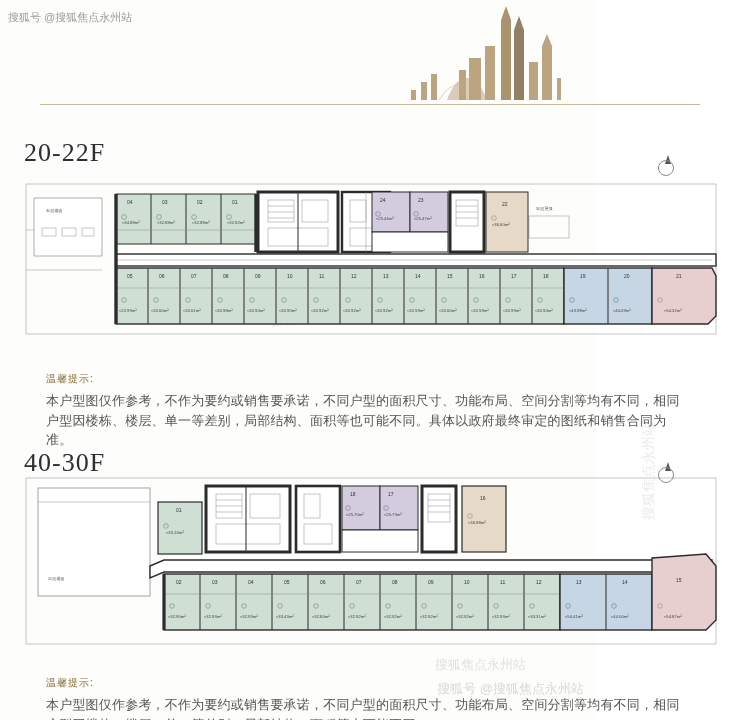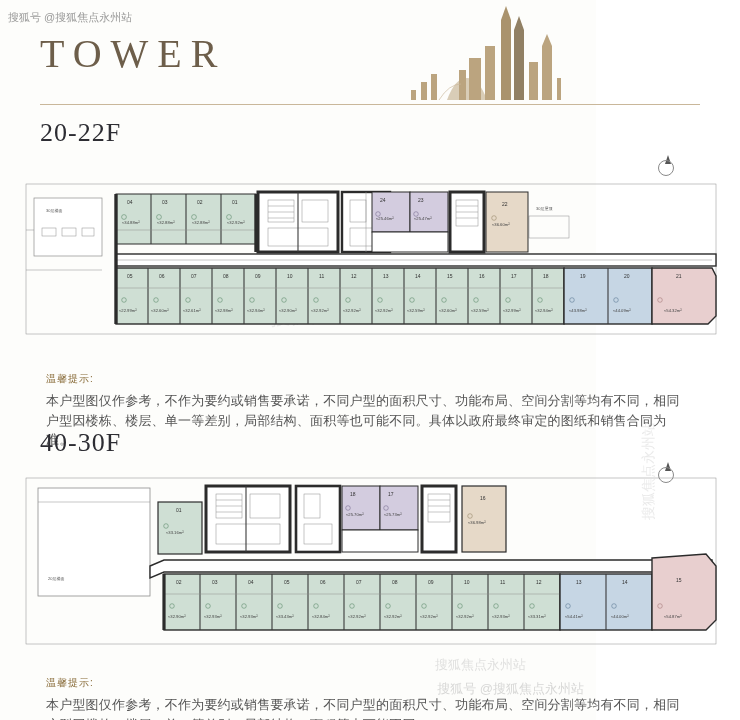--- a/index.html
+++ b/index.html
@@ -68,25 +68,26 @@
     background: #c9b79a;
   }
   .skyline {
     position: absolute;
     top: 0px; right: 35px;
     width: 210px; height: 105px;
   }
 
   .section-title {
     position: absolute;
-    left: 40px;
+    left: 24px;
     font-size: 26px;
     letter-spacing: 1px;
     color: #2d2d33;
     font-family: "Liberation Serif", serif;
+    margin-top: 20px;
   }
   #sec1-title { top: 118px; }
   #sec2-title { top: 428px; }
 
   .compass {
     position: absolute;
     width: 22px; height: 22px;
   }
   .compass .ring {
     width: 16px; height: 16px;
@@ -141,23 +142,20 @@
 <body>
 
 <div class="page">
 
   <div class="wm wm-top">搜狐号 @搜狐焦点永州站</div>
   <div class="wm wm-mid">搜狐焦点永州站</div>
   <div class="wm wm-mid2">搜狐焦点永州站</div>
   <div class="wm wm-bot">搜狐号 @搜狐焦点永州站</div>
   <div class="wm wm-bot2">搜狐焦点永州站</div>
 
-  <div class="header">
-    <div class="tower-title">TOWER</div>
-  </div>
   <div class="rule"></div>
 
   <svg class="skyline" viewBox="0 0 210 105">
     <g fill="#b8a079" opacity="0.95">
       <path d="M96 100 q8 -22 20 -22 q12 0 20 22 z" opacity="0.55"></path>
       <rect x="70" y="82" width="6" height="18"></rect>
       <rect x="80" y="74" width="6" height="26"></rect>
       <rect x="118" y="58" width="12" height="42"></rect>
       <rect x="134" y="46" width="10" height="54"></rect>
       <path d="M150 100 L150 20 L155 6 L160 20 L160 100 z" fill="#a68e66"></path>

